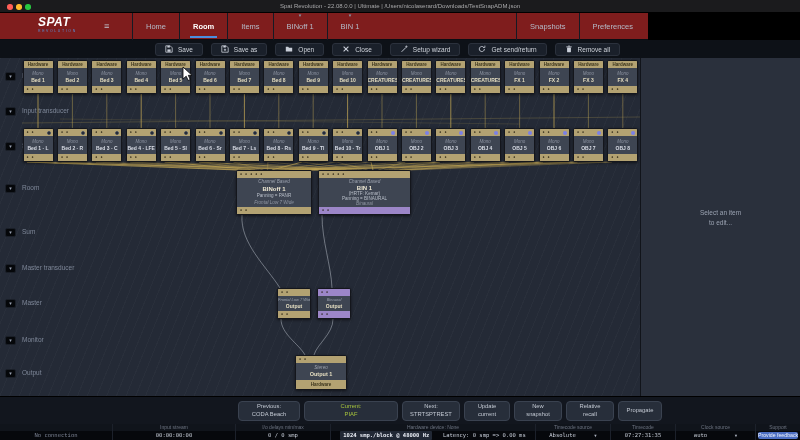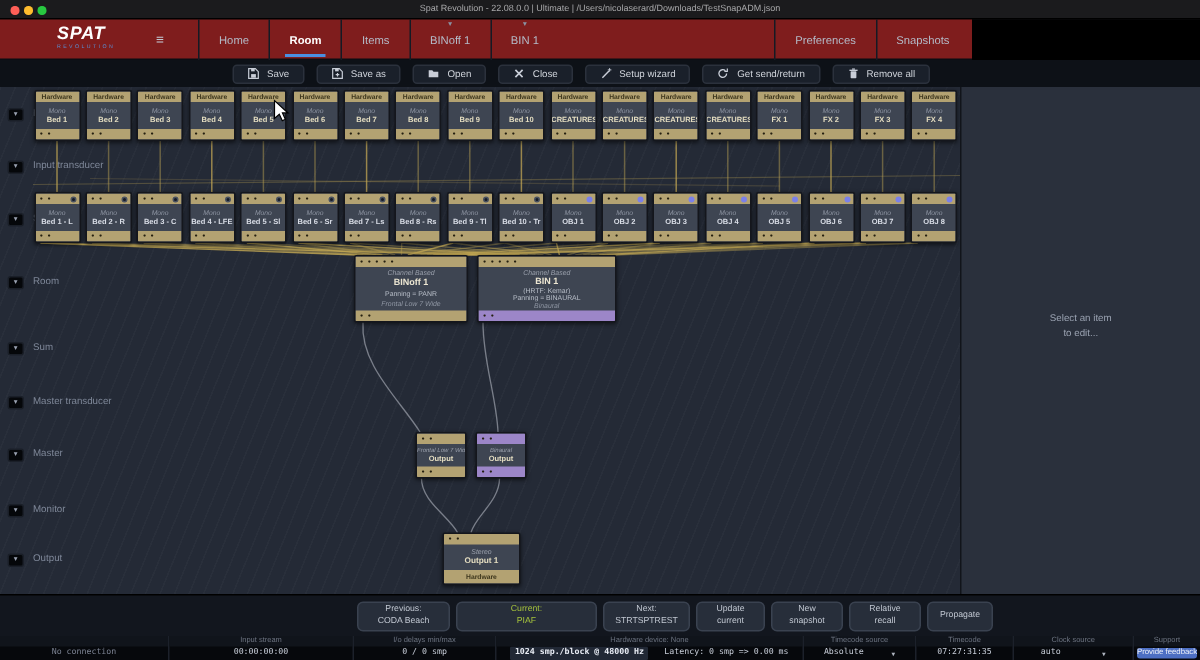--- a/index.html
+++ b/index.html
@@ -106,22 +106,22 @@
   </div>
   <div id="burger">≡</div>
   <div id="nav-tabs">
       <div class="tab">Home</div>
       <div class="tab active">Room</div>
       <div class="tab">Items</div>
       <div class="tab"><span class="caret">▼</span>BINoff 1</div>
       <div class="tab"><span class="caret">▼</span>BIN 1</div>
     </div>
   <div id="nav-right">
+      <div class="tab">Snapshots</div>
       <div class="tab">Preferences</div>
-      <div class="tab">Snapshots</div>
     </div>
 </div>
 
 <div id="toolbar">
   <div id="toolbar-btns">
       <div class="tbtn">
         <svg viewBox="0 0 10 10">
           <path d="M1 1h5.5l2.5 2.5V9H1z" fill="none" stroke="#c9ced8" stroke-width="1"></path>
           <rect x="3" y="5.5" width="4" height="3" fill="#c9ced8"></rect>
           <rect x="3" y="1" width="3" height="2.2" fill="#c9ced8"></rect>

